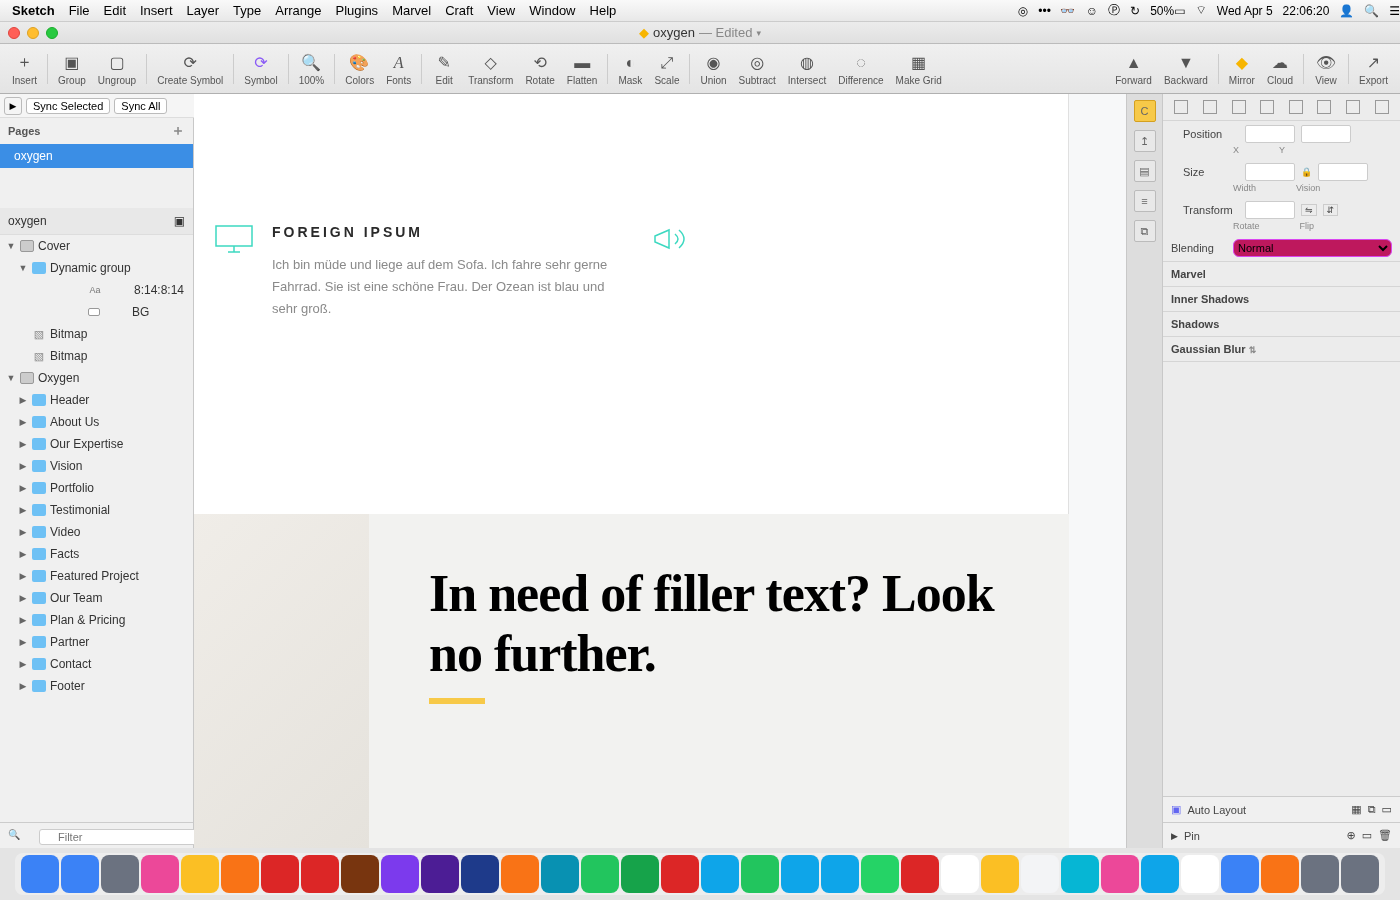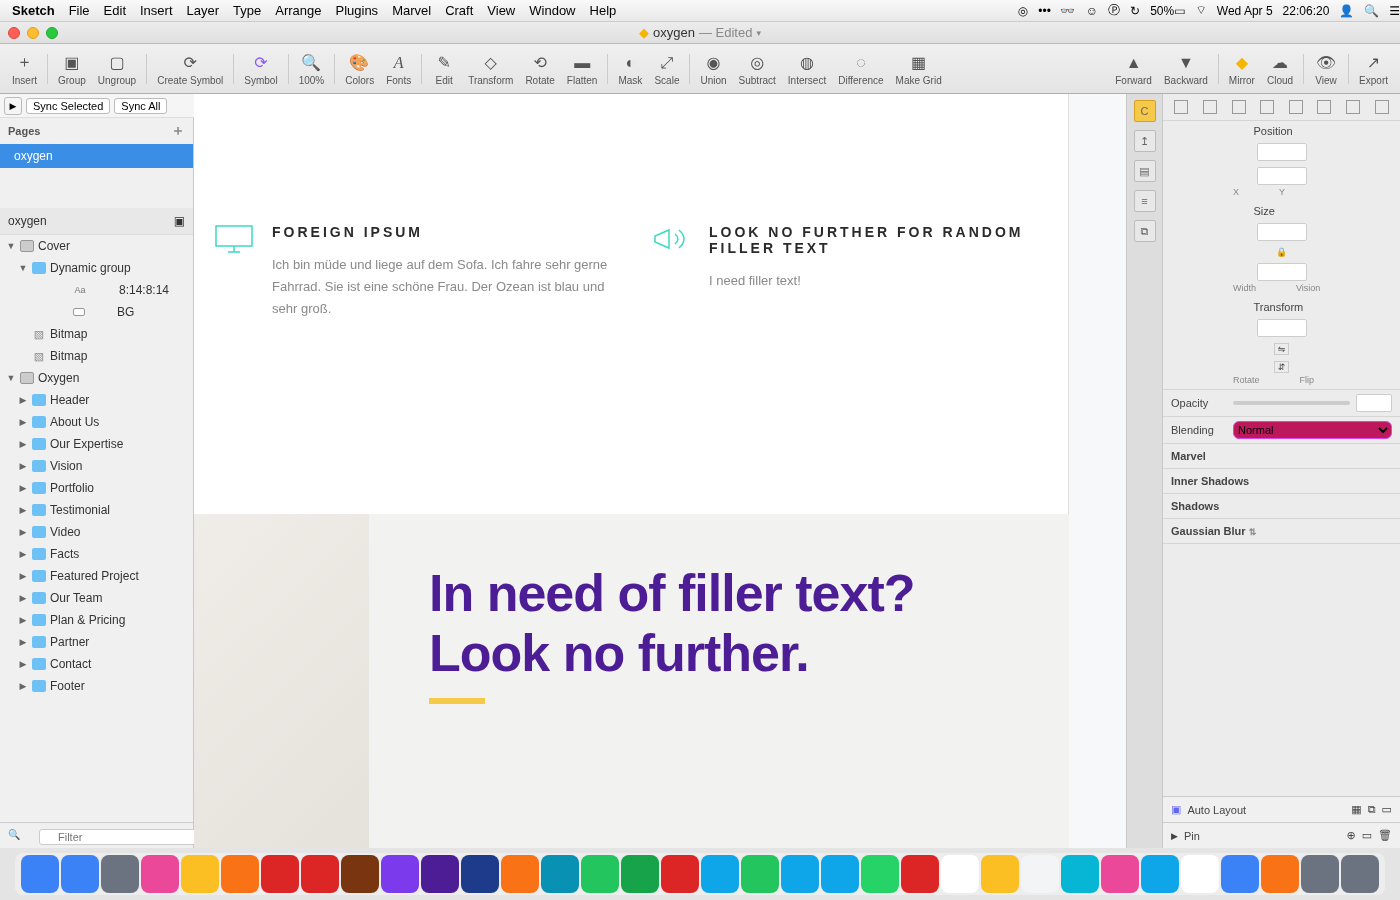--- a/index.html
+++ b/index.html
@@ -47,48 +47,48 @@
     .disclosure { width: 10px; font-size: 9px; color: #666; text-align: center; }
     .layer-icon { width: 14px; height: 12px; border-radius: 2px; }
     .folder-icon { background: #6ec1f5; }
     .art-icon { background: #ccc; border: 1px solid #999; }
     .text-icon::before { content: "Aa"; font-size: 9px; color: #777; }
     .text-icon { display:inline-flex; align-items:center; justify-content:center; }
     .shape-icon { border: 1px solid #999; background: #fff; width: 12px; height: 8px; }
     .bitmap-icon::before { content: "▧"; font-size: 11px; color: #888; }
     .bitmap-icon { display:inline-flex; align-items:center; justify-content:center; }
     .indent-1 { padding-left: 18px; }
-    .indent-2 { padding-left: 31px; gap: 32px; }
+    .indent-2 { padding-left: 46px; gap: 32px; }
     
     .left-footer { height: 26px; border-top: 1px solid #ccc; display: flex; align-items: center; padding: 0 4px; gap: 4px; background: #f0f0f0; }
     .filter-input { flex: 1; border: 1px solid #ccc; border-radius: 3px; padding: 1px 18px; font-size: 11px; background: #fff; position: relative; }
     .filter-wrap { position: relative; flex:1;padding-left:35px; }
     .filter-wrap::before { content:"🔍"; position:absolute; left:4px; top:2px; font-size:10px;}
     
     
     .canvas { position: absolute; left: 194px; right: 238px; top: 94px; bottom: 52px; background: #f7f8f9; overflow: hidden; }
     .artboard-content { position: absolute; left: 0; top: 0; width: 875px; background: #fff; height: 420px; border-right: 1px solid #e0e0e0; }
     .feature-row { display: flex; gap: 40px; padding: 130px 20px 40px 20px; }
     .feature { display: flex; gap: 18px; width: 50%; }
     .feature-icon { width: 40px; height: 30px; flex-shrink: 0; color: #3dd9c1; }
     .feature-title { font-size: 14px; letter-spacing: 3px; font-weight: 600; color: #2a2a2a; margin-bottom: 14px; }
     .feature-body { font-size: 13px; color: #8a8a8a; line-height: 1.7; }
     
     .hero { position: absolute; left: 0; top: 420px; width: 875px; height: 340px; background: #f2f2f0; display: flex; }
     .hero-img { width: 175px; background: #eae8e5; position: relative; }
     .hero-img::after { content: ""; position: absolute; inset: 0; background: linear-gradient(135deg, #f0ede8, #e5e2dc); }
     .hero-text { flex: 1; padding: 50px 60px; }
-    .hero-text h1 { font-size: 52px; font-weight: 800; color: #4c1d95; line-height: 1.15; letter-spacing: -1px; }
+    .hero-text h1 { font-size: 52px; font-weight: 800; color: #000000; line-height: 1.15; letter-spacing: -1px; font-family: Liberation Serif, serif; }
     .hero-underline { width: 56px; height: 6px; background: #f7c948; margin-top: 14px; }
     
     
     .right-panel { position: absolute; right: 0; top: 94px; width: 238px; bottom: 52px; background: #ececec; border-left: 1px solid #c8c8c8; display: flex; flex-direction: column; font-size: 11px; color: #444; }
     .align-row { display: flex; justify-content: space-around; padding: 6px 4px; border-bottom: 1px solid #d5d5d5; }
     .align-row span { width: 14px; height: 14px; border: 1px solid #999; cursor:default; }
-    .prop-row { display: flex; align-items: center; padding: 4px 20px; gap: 6px; flex-direction: column; }
+    .prop-row { display: flex; align-items: center; padding: 4px 20px; gap: 6px; }
     .prop-row label { width: 56px; font-size: 11px; }
     .prop-input { width: 50px; height: 18px; border: 1px solid #ccc; background: #fff; border-radius: 2px; font-size: 10px; }
     .prop-sublabel { font-size: 9px; color: #888; display:flex; gap:40px; padding-left:70px; margin-top:-2px; margin-bottom:4px;}
     .section-label { padding: 6px 8px; font-weight: 600; border-bottom: 1px solid #d5d5d5; font-size: 11px; }
     .blend-row { display:flex; align-items:center; padding:4px 8px; gap:6px; border-bottom:1px solid #d5d5d5;}
     .blend-row select { flex:1; font-size:11px; border:1px solid #d946ef; border-radius:6px; height:18px; background:#be185d;}
     
     .rp-footer { margin-top: auto; border-top: 1px solid #ccc; padding: 6px 8px; display: flex; align-items: center; gap: 6px; background:#f0f0f0; }
     .rp-pin { border-top: 1px solid #ccc; padding: 6px 8px; display: flex; align-items: center; gap: 6px; background:#f0f0f0;}
     
@@ -420,24 +420,20 @@
         </div>
       </div>
       <div class="feature">
         <div class="feature-icon">
           <svg viewBox="0 0 40 30" fill="none" stroke="currentColor" stroke-width="1.5">
               <path d="M4 12 L18 6 L18 24 L4 18 Z"></path>
               <path d="M24 10 Q30 15 24 20"></path>
               <path d="M28 6 Q38 15 28 24"></path>
             </svg>
         </div>
-        <div>
-          <div class="feature-title">LOOK NO FURTHER FOR RANDOM FILLER TEXT</div>
-          <div class="feature-body">I need filler text!</div>
-        </div>
       </div>
     </div>
   </div>
   <div class="hero">
     <div class="hero-img"></div>
     <div class="hero-text">
       <h1>In need of filler text? Look no further.</h1>
       <div class="hero-underline"></div>
     </div>
   </div>
@@ -484,25 +480,20 @@
       </div>
     <div class="prop-row">
         <label>Transform</label>
         <input class="prop-input" style="">
         <span style="border:1px solid #ccc;padding:0 3px;font-size:9px">⇋</span>
         <span style="border:1px solid #ccc;padding:0 3px;font-size:9px">⇵</span>
       </div>
     <div class="prop-sublabel">
         <span>Rotate</span>
         <span>Flip</span>
-      </div>
-    <div class="blend-row" style="border-top:1px solid #d5d5d5">
-        <label style="width:56px">Opacity</label>
-        <div style="flex:1;height:4px;background:#ccc;border-radius:2px"></div>
-        <input class="prop-input" style="width: 36px;">
       </div>
     <div class="blend-row">
         <label style="width:56px">Blending</label>
         <select><option>Normal</option></select>
       </div>
     <div class="section-label">Marvel</div>
     <div class="section-label">Inner Shadows</div>
     <div class="section-label">Shadows</div>
     <div class="section-label"><span>Gaussian Blur</span> <span style="font-size:9px;color:#888">⇅</span></div>
 

